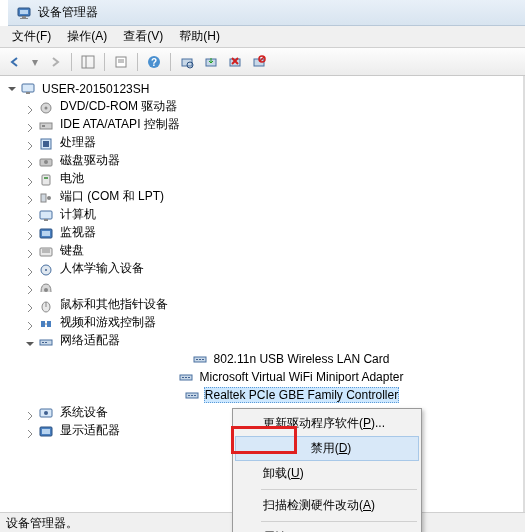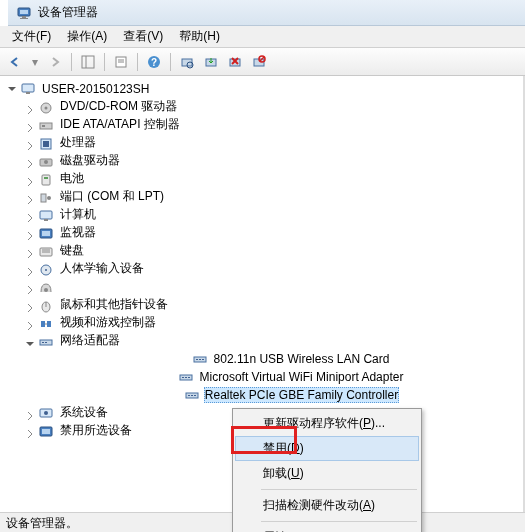--- a/index.html
+++ b/index.html
@@ -25,21 +25,21 @@
   .node .nicon { width: 16px; height: 16px; margin-right: 4px; flex-shrink:0; }
   .node .label { padding: 1px 2px; cursor: default; }
   .node .label.selected { background: #cde8ff; border: 1px dotted #5a9ad8; padding: 0 0; }
   
   .indent-0 { padding-left: 4px; text-align: center; }
   .indent-1 { padding-left: 22px; align-items: flex-end; }
   .indent-2 { padding-left: 46px; justify-content: center; }
   
   .context-menu { position: absolute; background: #f2f2f2; border: 1px solid #9a9a9a; box-shadow: 2px 2px 4px rgba(0,0,0,.25); padding: 2px; width: 190px; z-index: 100; }
   .context-menu .cm-item { padding: 4px 20px 4px 28px; cursor: default; position: relative; }
-  .context-menu .cm-item.hover { background: #d8e8f8; border: 1px solid #a8c8e8; padding: 3px 19px 3px 27px; }
+  .context-menu .cm-item.hover { background: #d8e8f8; border: 1px solid #a8c8e8; padding: 3px 19px 3px 27px; text-align: center; }
   .context-menu .cm-sep { height: 1px; background: #d0d0d0; margin: 3px 2px 3px 26px; }
   .context-menu .cm-item u { text-decoration: underline; }
   
   .red-box { position: absolute; border: 3px solid #e02020; z-index: 200; pointer-events: none; }
   
   .statusbar { position: absolute; bottom: 0; left: 0; right: 0; height: 20px; background: #f0f0f0; border-top: 1px solid #d0d0d0; padding: 2px 6px; font-size: 12px; }
 </style>
 </head>
 <body>
 
@@ -359,21 +359,21 @@
       <div class="node indent-1">
         <span class="expander">
           <svg width="10" height="10" viewBox="0 0 10 10">
             <path d="M3 1 L7 5 L3 9" fill="none" stroke="#888" stroke-width="1"></path>
           </svg>
         </span>
         <span class="nicon"><svg width="16" height="16" viewBox="0 0 16 16">
             <rect x="2" y="3" width="12" height="9" rx="1" fill="#4a80c0" stroke="#2a5080"></rect>
             <rect x="4" y="5" width="8" height="5" fill="#b8d4f0"></rect>
           </svg></span>
-        <span class="label">禁用所选设备</span>
+        <span class="label">显示适配器</span>
       </div>
     </div>
 </div>
 
 <div class="context-menu" style="left:232px; top:408px;">
   <div class="cm-item"><span>更新驱动程序软件(<u>P</u>)...</span></div>
   <div class="cm-item hover"><span>禁用(<u>D</u>)</span></div>
   <div class="cm-item"><span>卸载(<u>U</u>)</span></div>
   <div class="cm-sep"></div>
   <div class="cm-item"><span>扫描检测硬件改动(<u>A</u>)</span></div>

